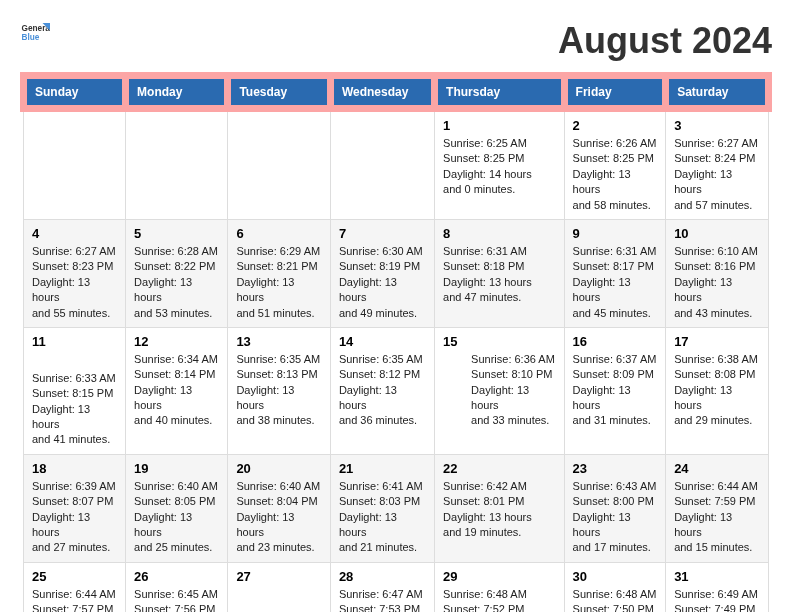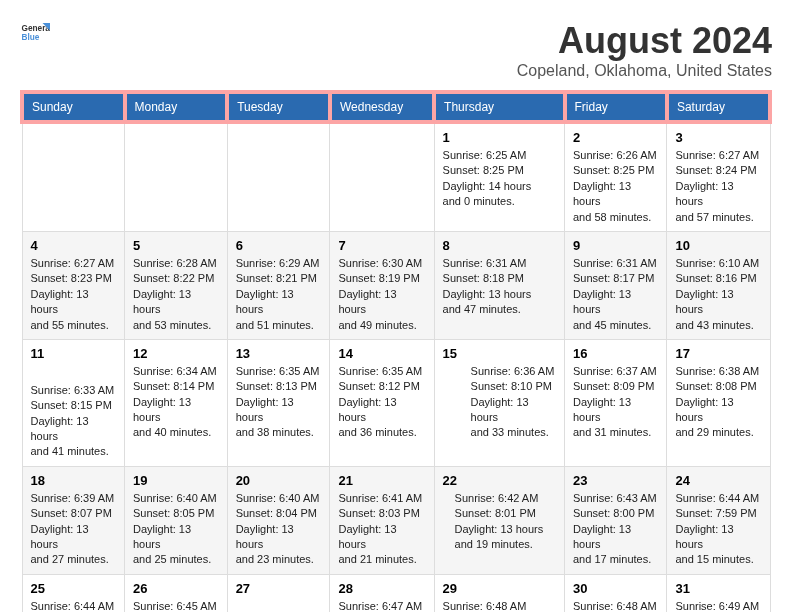--- a/index.html
+++ b/index.html
@@ -43,23 +43,23 @@
       border-collapse: collapse;
       font-size: 11px;
     }
     thead tr {
       background-color: #2a6ab0;
       color: #fff;
     }
     thead th {
       padding: 6px 8px;
       text-align: left;
-      font-weight: normal;
+      font-weight: bold;
       font-size: 12px;
-      border: 4px solid #fca5a5;
+      border: 7px solid #fca5a5;
     }
     tbody tr {
       border-bottom: 1px solid #ddd;
     }
     tbody td {
       padding: 6px 8px;
       vertical-align: top;
       border: 1px solid #ddd;
       min-height: 80px;
       height: 85px;
@@ -92,21 +92,20 @@
   <div class="logo">
     <svg class="logo-icon" viewBox="0 0 40 32">
       <rect x="0" y="0" width="40" height="32" fill="white"></rect>
       <text x="2" y="14" font-size="11" font-weight="bold" fill="#333">General</text>
       <text x="2" y="27" font-size="11" font-weight="bold" fill="#4a90d9">Blue</text>
       <polygon points="30,4 40,4 40,14" fill="#4a90d9"></polygon>
     </svg>
   </div>
   <div class="title-area">
     <div class="main-title">August 2024</div>
-    <div class="subtitle">Copeland, Oklahoma, United States</div>
   </div>
 </div>
 
 <table>
   <thead>
     <tr>
     <th>Sunday</th>
         <th>Monday</th>
         <th>Tuesday</th>
         <th>Wednesday</th>
@@ -269,21 +268,21 @@
         </td>
         <td>
           <span class="day-num">21</span>
           <div class="day-info" style="white-space: pre-line;">Sunrise: 6:41 AM
 Sunset: 8:03 PM
 Daylight: 13 hours
 and 21 minutes.</div>
         </td>
         <td>
           <span class="day-num">22</span>
-          <div class="day-info" style="white-space: pre-line; margin-left: 12px;">Sunrise: 6:42 AM
+          <div class="day-info" style="white-space: pre-line;">Sunrise: 6:42 AM
 Sunset: 8:01 PM
 Daylight: 13 hours
 and 19 minutes.</div>
         </td>
         <td>
           <span class="day-num">23</span>
           <div class="day-info" style="white-space: pre-line;">Sunrise: 6:43 AM
 Sunset: 8:00 PM
 Daylight: 13 hours
 and 17 minutes.</div>

